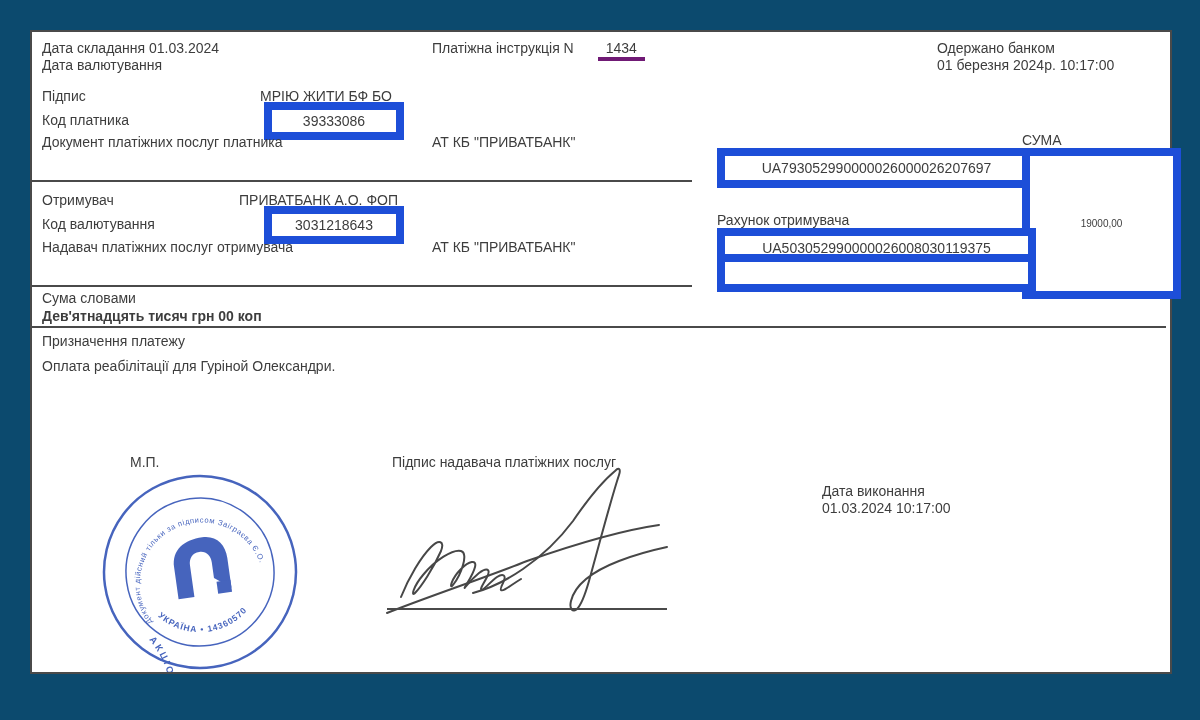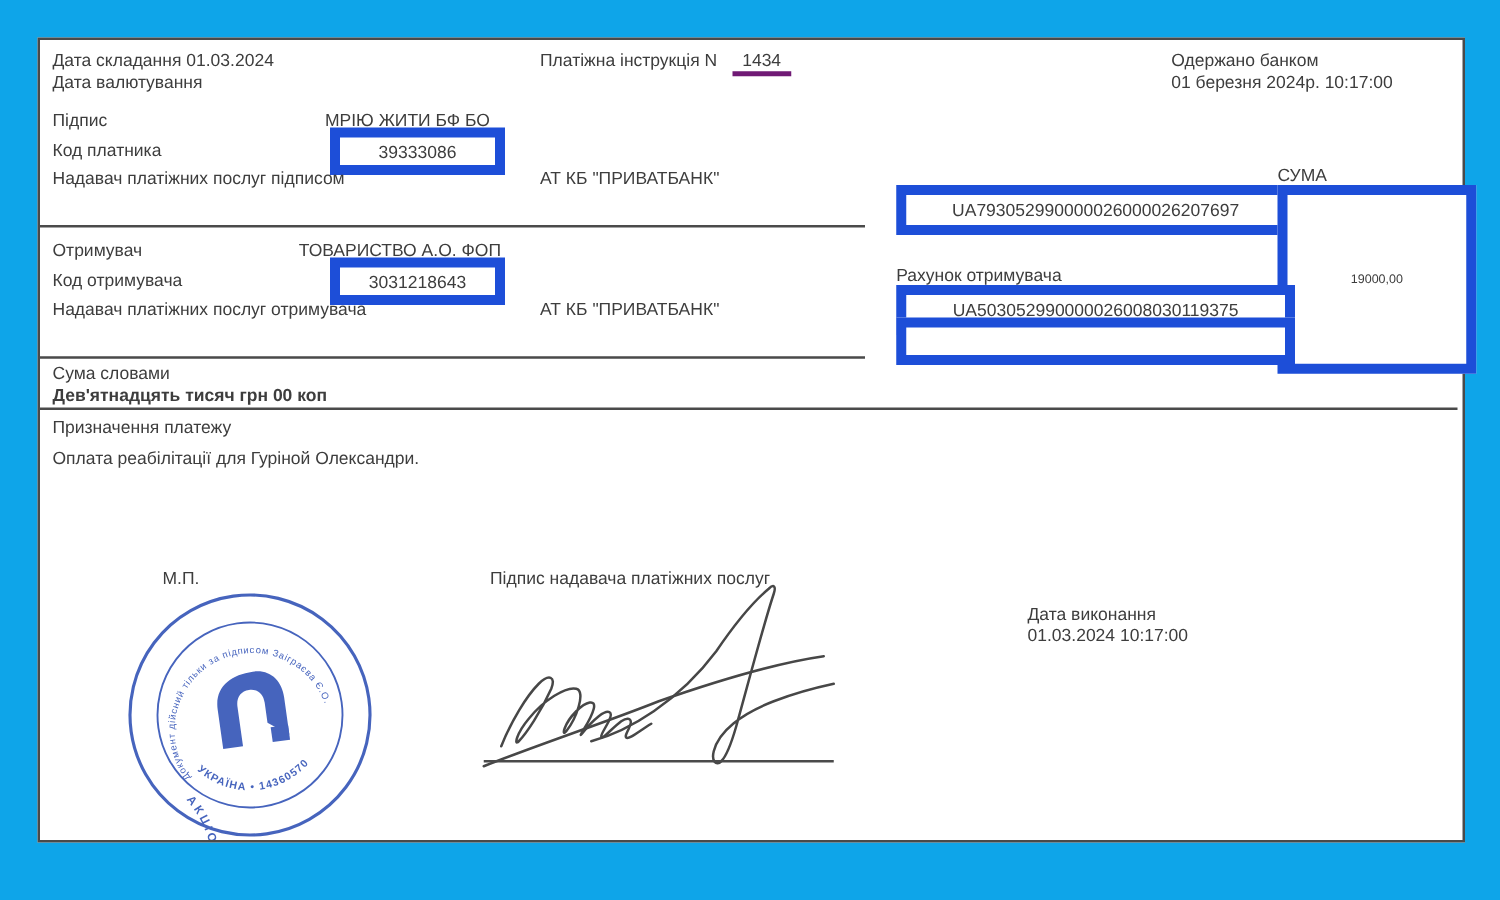--- a/index.html
+++ b/index.html
@@ -1,24 +1,24 @@
 <!DOCTYPE html>
 <html><head>
 <meta charset="utf-8">
 <style>
   html,body{margin:0;padding:0;background:#ffffff;}
-  #page{position:relative;width:1200px;height:720px;background:#0ea5e9;
+  #page{position:relative;width:1200px;height:720px;background:#0c4a6e;
         font-family:"Liberation Sans", sans-serif;color:#3d3d3d;font-size:14px;overflow:hidden;}
   .frame{position:absolute;left:30px;top:30px;width:1138px;height:640px;border:2px solid #4a4a4a;background:#fff;}
   .abs{position:absolute;white-space:nowrap;line-height:17px;}
   .hline{position:absolute;background:#4a4a4a;height:2px;}
   .box{position:absolute;border:8px solid #1d4ed8;display:flex;align-items:center;justify-content:center;background:#fff;}
   .center{text-align:left;}
   .num-underline{border-bottom:4px solid #701a75;padding:0 8px;}
-  .title-row{display:flex;gap:12px;align-items:flex-start;}
+  .title-row{display:flex;gap:24px;align-items:flex-start;}
   .sum-box{font-size:10px;}
   .stamp-wrap{position:absolute;left:68px;top:440px;width:200px;height:200px;opacity:.92;}
   .sig-wrap{position:absolute;left:345px;top:425px;width:320px;height:165px;}
 </style>
 </head>
 <body>
 
 <div id="page">
   <div class="frame">
 
@@ -39,39 +39,39 @@
     </div>
 
     <div class="abs" style="left:10px;top:56px;">Підпис</div>
     <div class="abs" style="left:228px;top:56px;">МРІЮ ЖИТИ БФ БО</div>
 
     <div class="abs" style="left:10px;top:80px;">Код платника</div>
     <div class="box" style="left:232px;top:70px;width:124px;height:22px;">
       <span>39333086</span>
     </div>
 
-    <div class="abs" style="left:10px;top:102px;">Надавач платіжних послуг підписом</div>
+    <div class="abs" style="left:10px;top:102px;">Документ платіжних послуг платника</div>
     <div class="abs" style="left:400px;top:102px;">АТ КБ "ПРИВАТБАНК"</div>
 
     <div class="abs center" style="left:685px;top:100px;width:305px;margin-top:24px;">Рахунок платника</div>
     <div class="box" style="left:685px;top:116px;width:303px;height:24px;">
       <span>UA793052990000026000026207697</span>
     </div>
 
     <div class="abs center" style="left:990px;top:100px;width:145px;">СУМА</div>
     <div class="box sum-box" style="left:990px;top:116px;width:143px;height:135px;">
       <span>19000,00</span>
     </div>
 
     <div class="hline" style="left:0px;top:148px;width:660px;"></div>
 
     <div class="abs" style="left:10px;top:160px;">Отримувач</div>
-    <div class="abs" style="left:207px;top:160px;">ТОВАРИСТВО А.О. ФОП</div>
+    <div class="abs" style="left:207px;top:160px;">ПРИВАТБАНК А.О. ФОП</div>
 
-    <div class="abs" style="left:10px;top:184px;">Код отримувача</div>
+    <div class="abs" style="left:10px;top:184px;">Код валютування</div>
     <div class="box" style="left:232px;top:174px;width:124px;height:22px;">
       <span>3031218643</span>
     </div>
 
     <div class="abs" style="left:10px;top:207px;">Надавач платіжних послуг отримувача</div>
     <div class="abs" style="left:400px;top:207px;">АТ КБ "ПРИВАТБАНК"</div>
 
     <div class="abs center" style="left:685px;top:180px;width:305px;">Рахунок отримувача</div>
     <div class="box" style="left:685px;top:196px;width:303px;height:24px;">
       <span>UA503052990000026008030119375</span>

